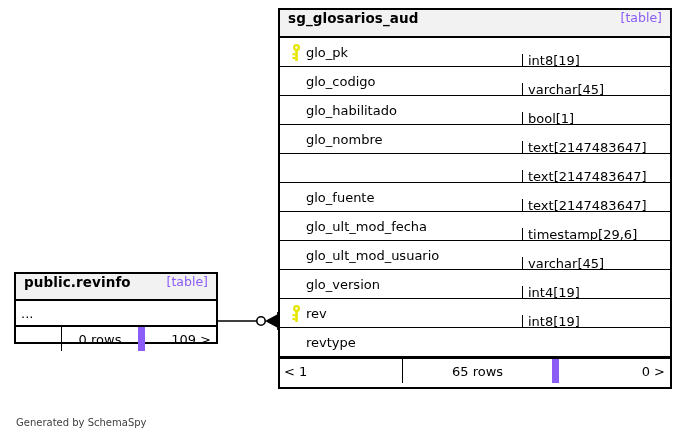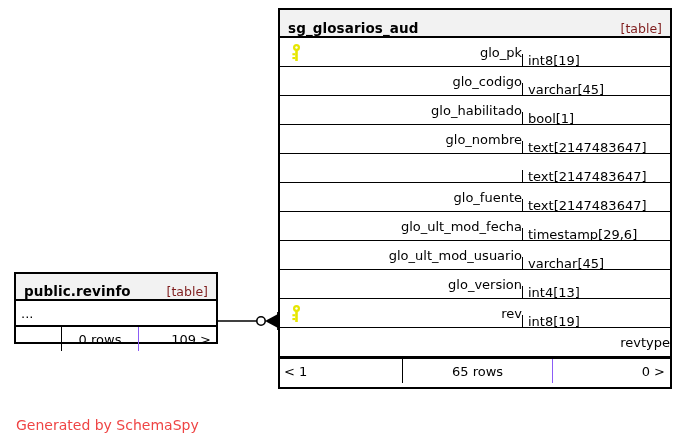--- a/index.html
+++ b/index.html
@@ -18,57 +18,56 @@
 
   
   .entity {
     position: absolute;
     background: #ffffff;
     border: 2px solid #000000;
     box-sizing: border-box;
   }
   .entity-header {
     display: flex;
-    align-items: flex-end;
+    align-items: flex-start;
     justify-content: space-between;
     background: #f2f2f2;
     border-bottom: 2px solid #000000;
     box-sizing: border-box;
     padding: 0 8px;
     height: 28px;
   }
   .entity-name {
     font-weight: bold;
     font-size: 13.5px;
     letter-spacing: 0.1px;
     white-space: nowrap;
   }
   .entity-type {
     font-size: 12.5px;
-    color: #7f1d1d;
+    color: #8b5cf6;
     white-space: nowrap;
   }
 
   .col-row {
     display: flex;
     align-items: stretch;
     border-bottom: 1px solid #000000;
     box-sizing: border-box;
     height: 29px;
   }
   .col-row:last-of-type { border-bottom: none; }
 
   .col-name-cell {
     display: flex;
     align-items: center;
     flex: 1 1 auto;
     padding-left: 6px;
     box-sizing: border-box;
     overflow: hidden;
-    justify-content: space-between;
   }
   .col-name {
     font-size: 13px;
     white-space: nowrap;
   }
   .col-type-cell {
     display: flex;
     align-items: center;
     box-sizing: border-box;
     border-left: 1px solid #000000;
@@ -103,21 +102,21 @@
   .foot-cell {
     display: flex;
     align-items: center;
     box-sizing: border-box;
     font-size: 13px;
     overflow: hidden;
     white-space: nowrap;
   }
   .foot-left  { justify-content: flex-start; padding-left: 4px; }
   .foot-mid   { justify-content: center; border-left: 1px solid #000000; }
-  .foot-right { justify-content: flex-end; padding-right: 5px; border-left: 1px solid #8b5cf6; }
+  .foot-right { justify-content: flex-end; padding-right: 5px; border-left: 7px solid #8b5cf6; }
 
   
   #table-main {
     left: 278px;
     top: 8px;
     width: 394px;
     height: 381px;
   }
   #table-main .col-type-cell { width: 148px; min-width: 148px; }
   #table-main .foot-left  { width: 122px; }
@@ -152,22 +151,22 @@
     top: 304px;
     width: 64px;
     height: 34px;
   }
 
   
   #generated-caption {
     position: absolute;
     left: 16px;
     top: 417px;
-    font-size: 14px;
-    color: #ef4444;
+    font-size: 10px;
+    color: #404040;
     white-space: nowrap;
   }
 </style>
 </head>
 <body>
 
 <div class="entity" id="table-main">
 
   <div class="entity-header">
     <span class="entity-name">sg_glosarios_aud</span>
@@ -260,21 +259,21 @@
       <span class="col-type">varchar[45]</span>
     </div>
   </div>
 
   <div class="col-row">
     <div class="col-name-cell">
       <span class="key-slot"></span>
       <span class="col-name">glo_version</span>
     </div>
     <div class="col-type-cell">
-      <span class="col-type">int4[13]</span>
+      <span class="col-type">int4[19]</span>
     </div>
   </div>
 
   <div class="col-row">
     <div class="col-name-cell">
       <span class="key-slot">
         <svg class="key-icon" width="11" height="17" viewBox="0 0 11 17" aria-hidden="true">
           <circle cx="5.5" cy="3.5" r="3.5" fill="#e6e600"></circle>
           <circle cx="5.5" cy="3.5" r="1.2" fill="#ffffff"></circle>
           <rect x="4.2" y="5.5" width="2.6" height="11.5" fill="#e6e600"></rect>

